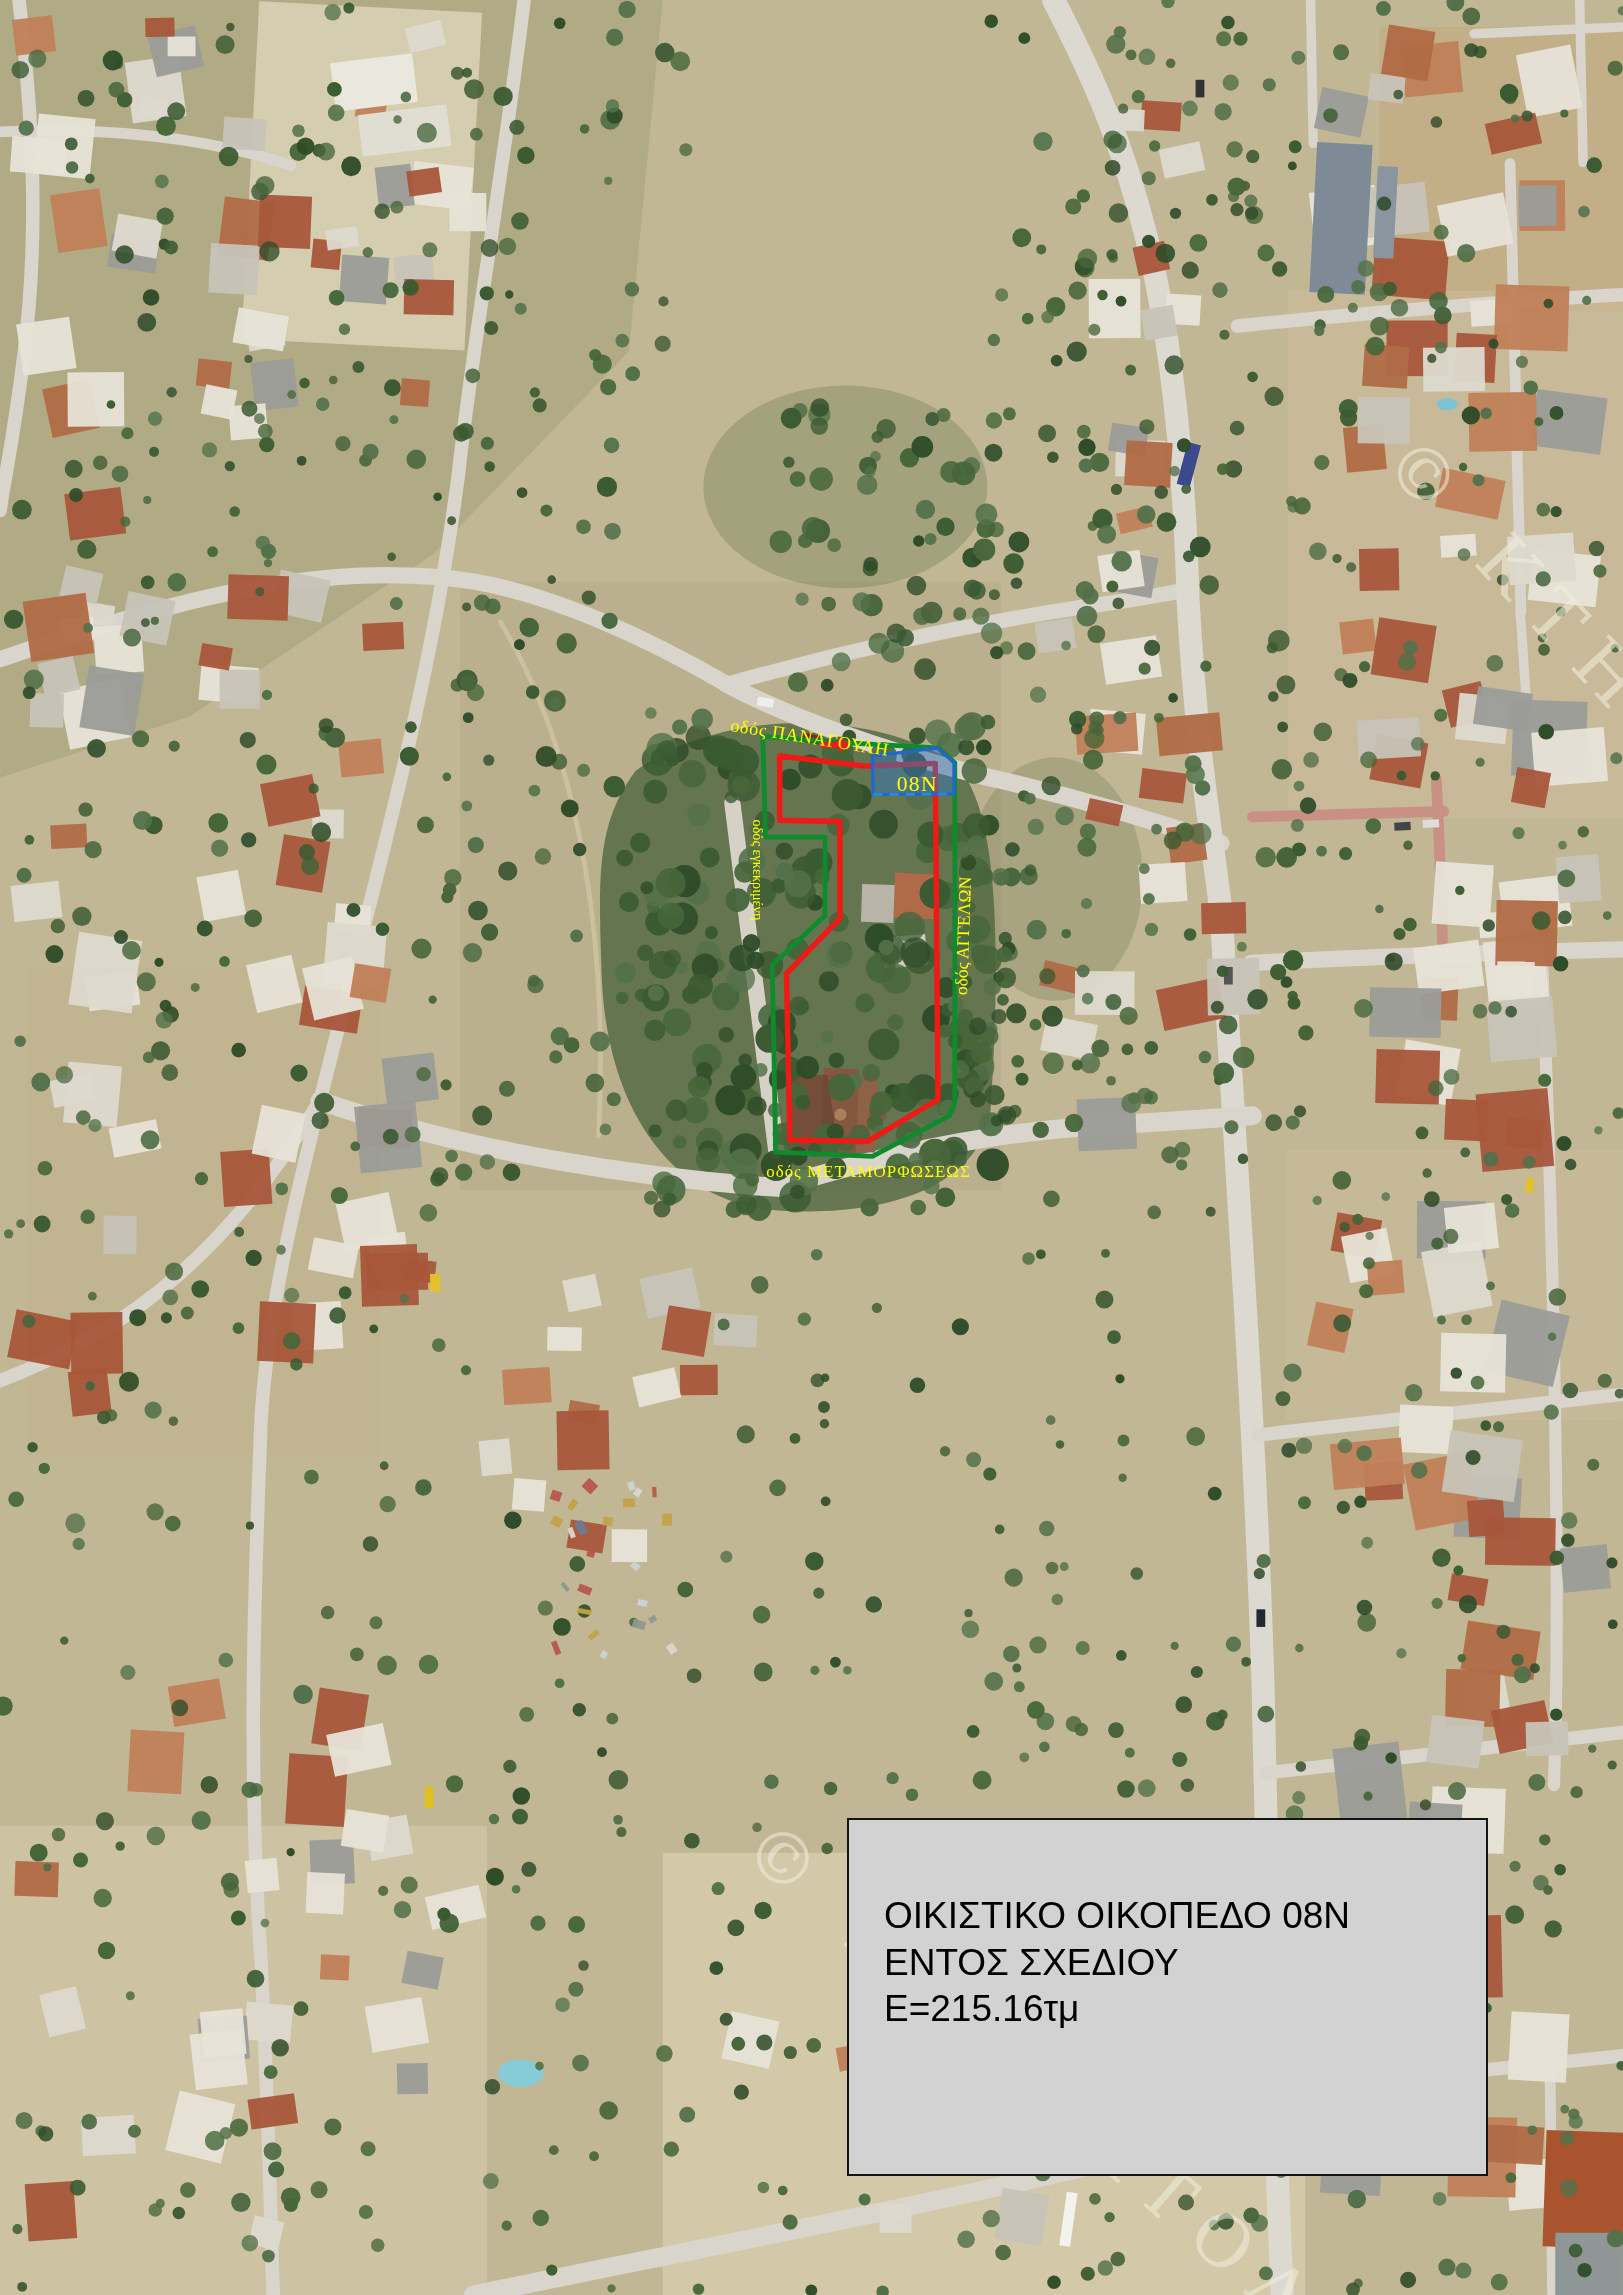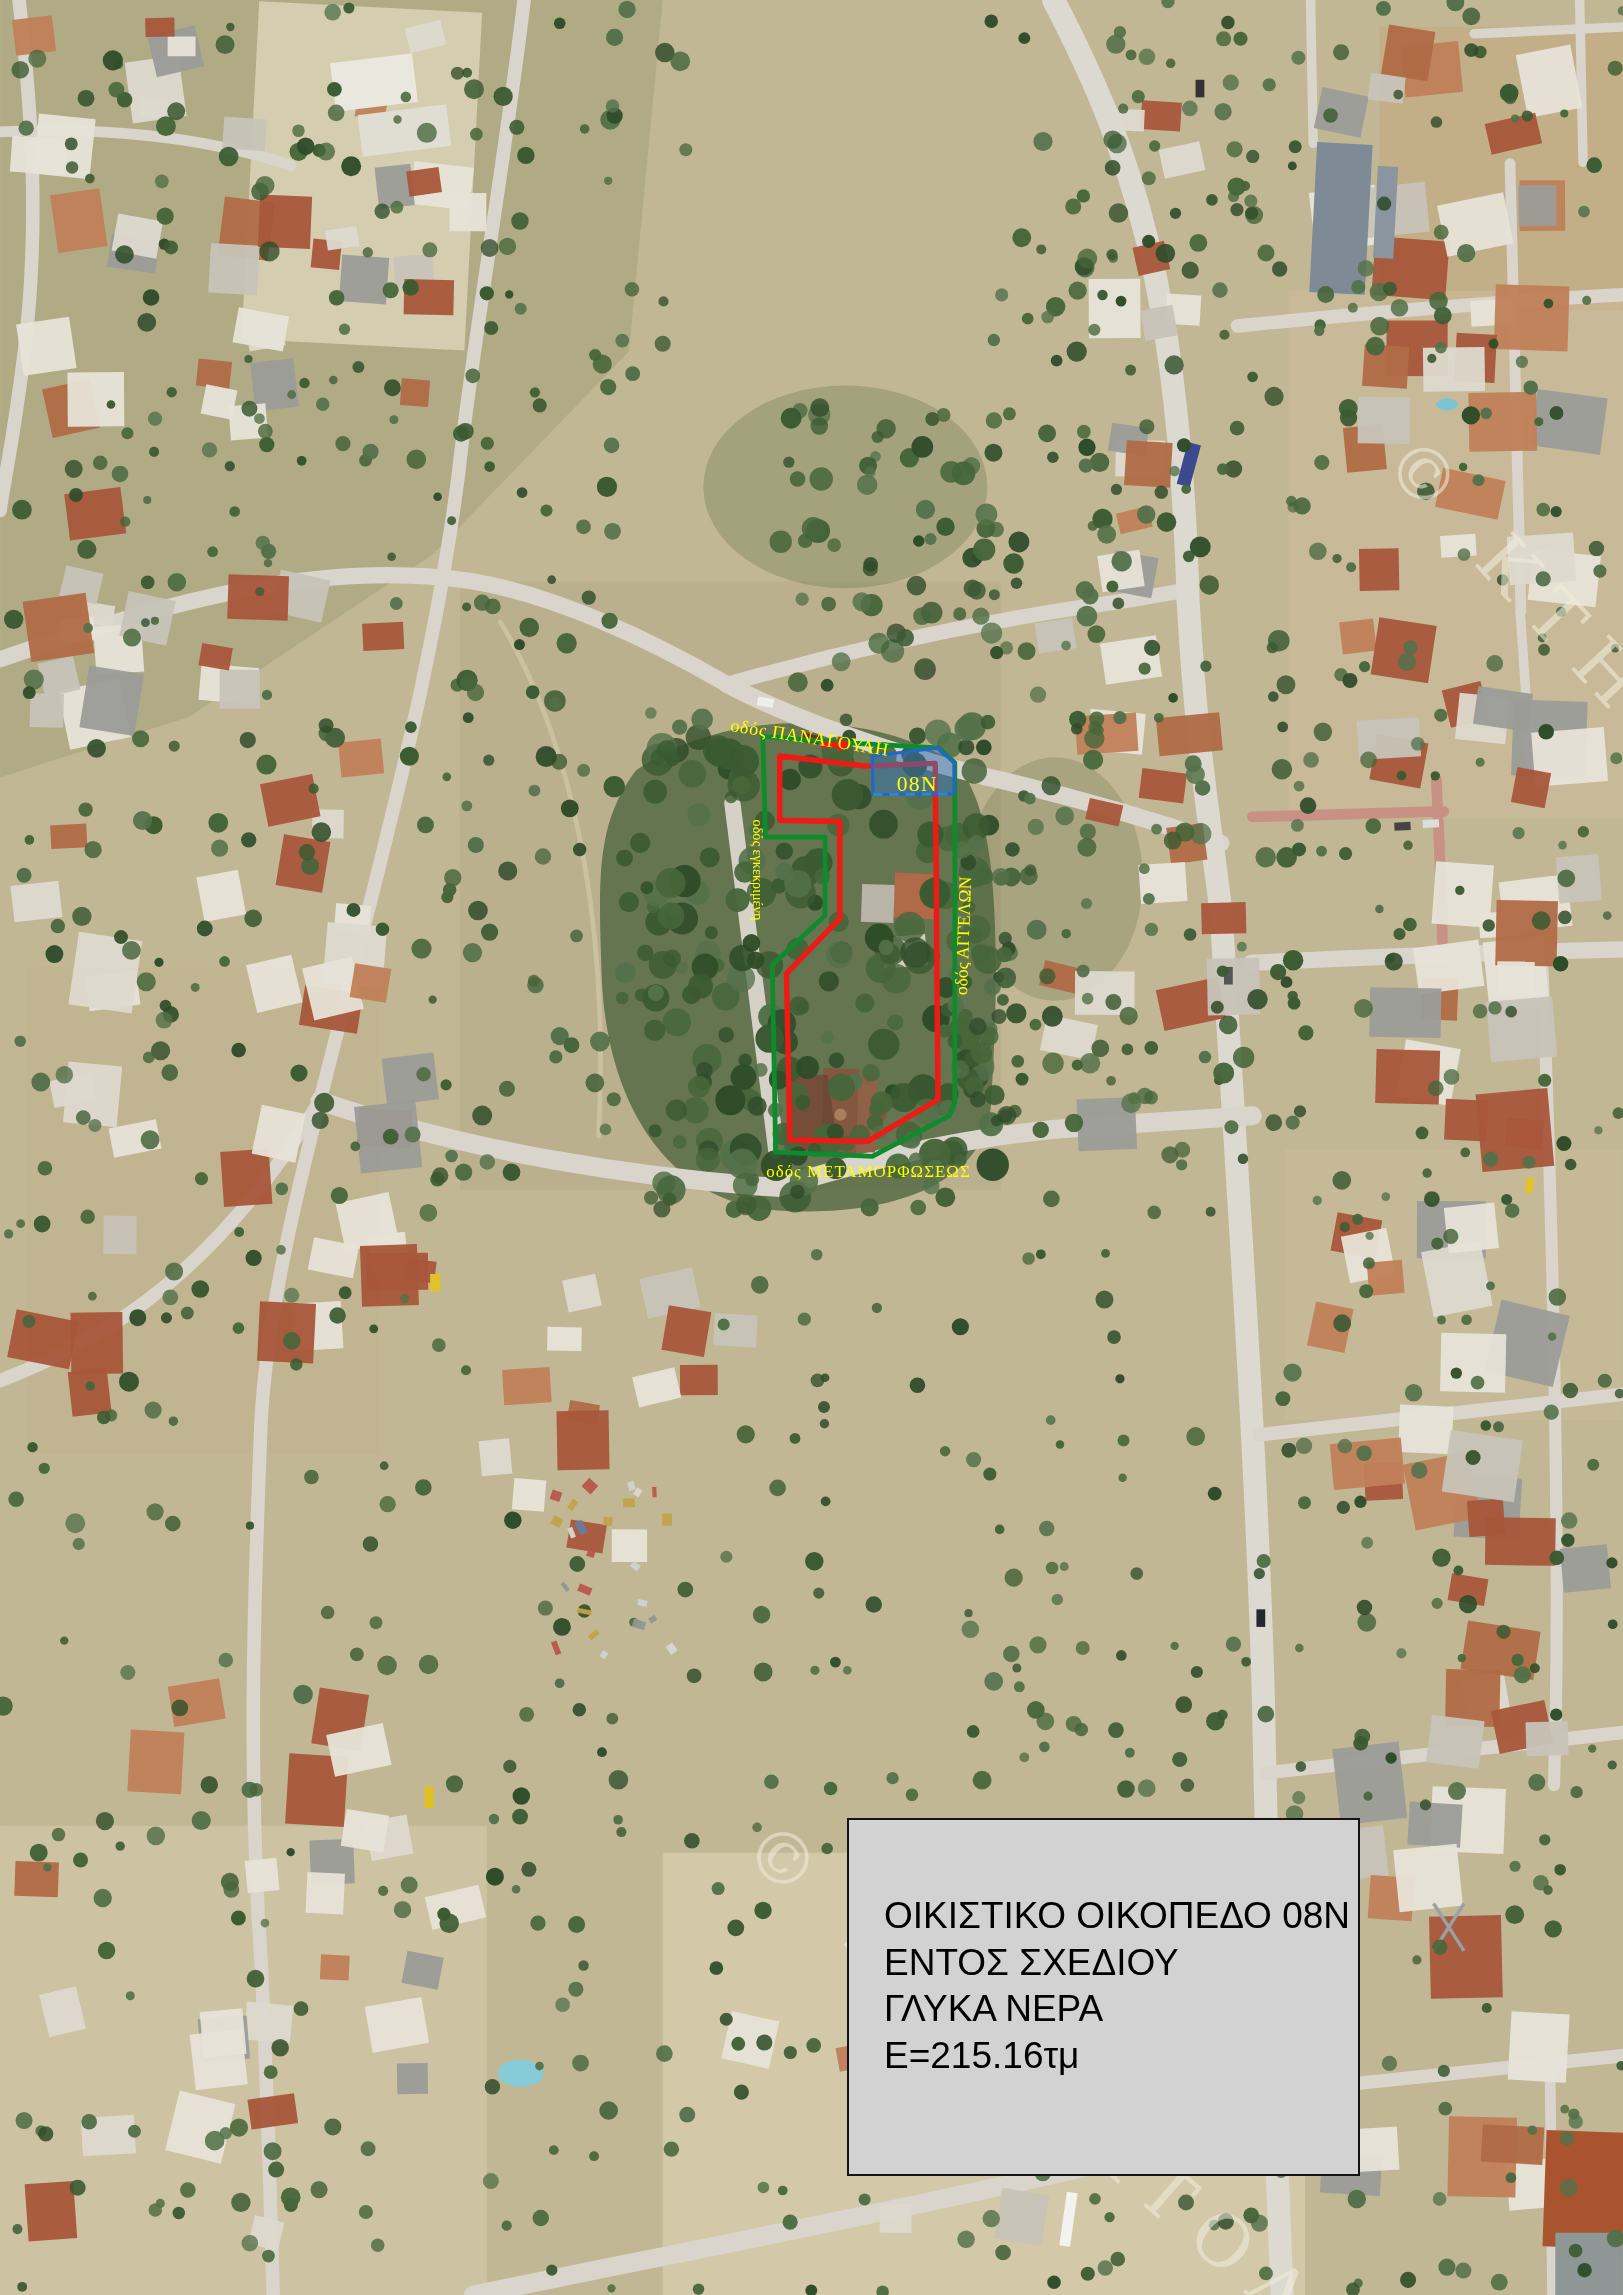--- a/index.html
+++ b/index.html
@@ -1,21 +1,21 @@
 <!DOCTYPE html>
 <html style="font-size:10.8px"><head>
 <meta charset="utf-8">
 <style>
   html,body{margin:0;padding:0;background:#222;}
   #stage{position:relative;width:1623px;height:2295px;overflow:hidden;background:#c2b794;
          font-family:"Liberation Sans",sans-serif;}
   #stage svg{position:absolute;left:0;top:0;}
   .street-label{font-family:"Liberation Serif",serif;fill:#ffff00;}
   .watermark{font-family:"DejaVu Serif",serif;fill:#f3efdd;opacity:.55;letter-spacing:30px;}
-  .info-box{position:absolute;left:847px;top:1818px;width:513px;height:358px;
+  .info-box{position:absolute;left:847px;top:1818px;width:641px;height:358px;
             background:#d2d2d2;border:2px solid #141414;box-sizing:border-box;
             padding:73px 20px 0 35px;color:#000;
             font-family:"Liberation Sans",sans-serif;font-size:37px;line-height:1.26;}
   .info-box div{white-space:nowrap;}
 </style>
 </head>
 <body>
 
 <div id="stage">
 <svg width="1623" height="2295" viewBox="0 0 2400 3394" xmlns="http://www.w3.org/2000/svg">
@@ -1763,17 +1763,16 @@
     <text class="street-label" transform="translate(1079,1081) rotate(9)" font-size="27" letter-spacing="1">οδός ΠΑΝΑΓΟΥΛΗ</text>
     <text class="street-label" transform="translate(1113,1212) rotate(90)" font-size="21">οδός εγκεκριμένη</text>
     <text class="street-label" transform="translate(1430,1472) rotate(-88)" font-size="26">οδός ΑΓΓΕΛΩΝ</text>
     <text class="street-label" x="1133" y="1740" font-size="25" letter-spacing="1.5">οδός ΜΕΤΑΜΟΡΦΩΣΕΩΣ</text>
   </g>
 </svg>
 
   <div class="info-box">
     <div>ΟΙΚΙΣΤΙΚΟ ΟΙΚΟΠΕΔΟ 08Ν</div>
     <div>ΕΝΤΟΣ ΣΧΕΔΙΟΥ</div>
-    <div>ΓΛΥΚΑ ΝΕΡΑ</div>
     <div>Ε=215.16τμ</div>
   </div>
 </div>
 
 
 </body></html>

